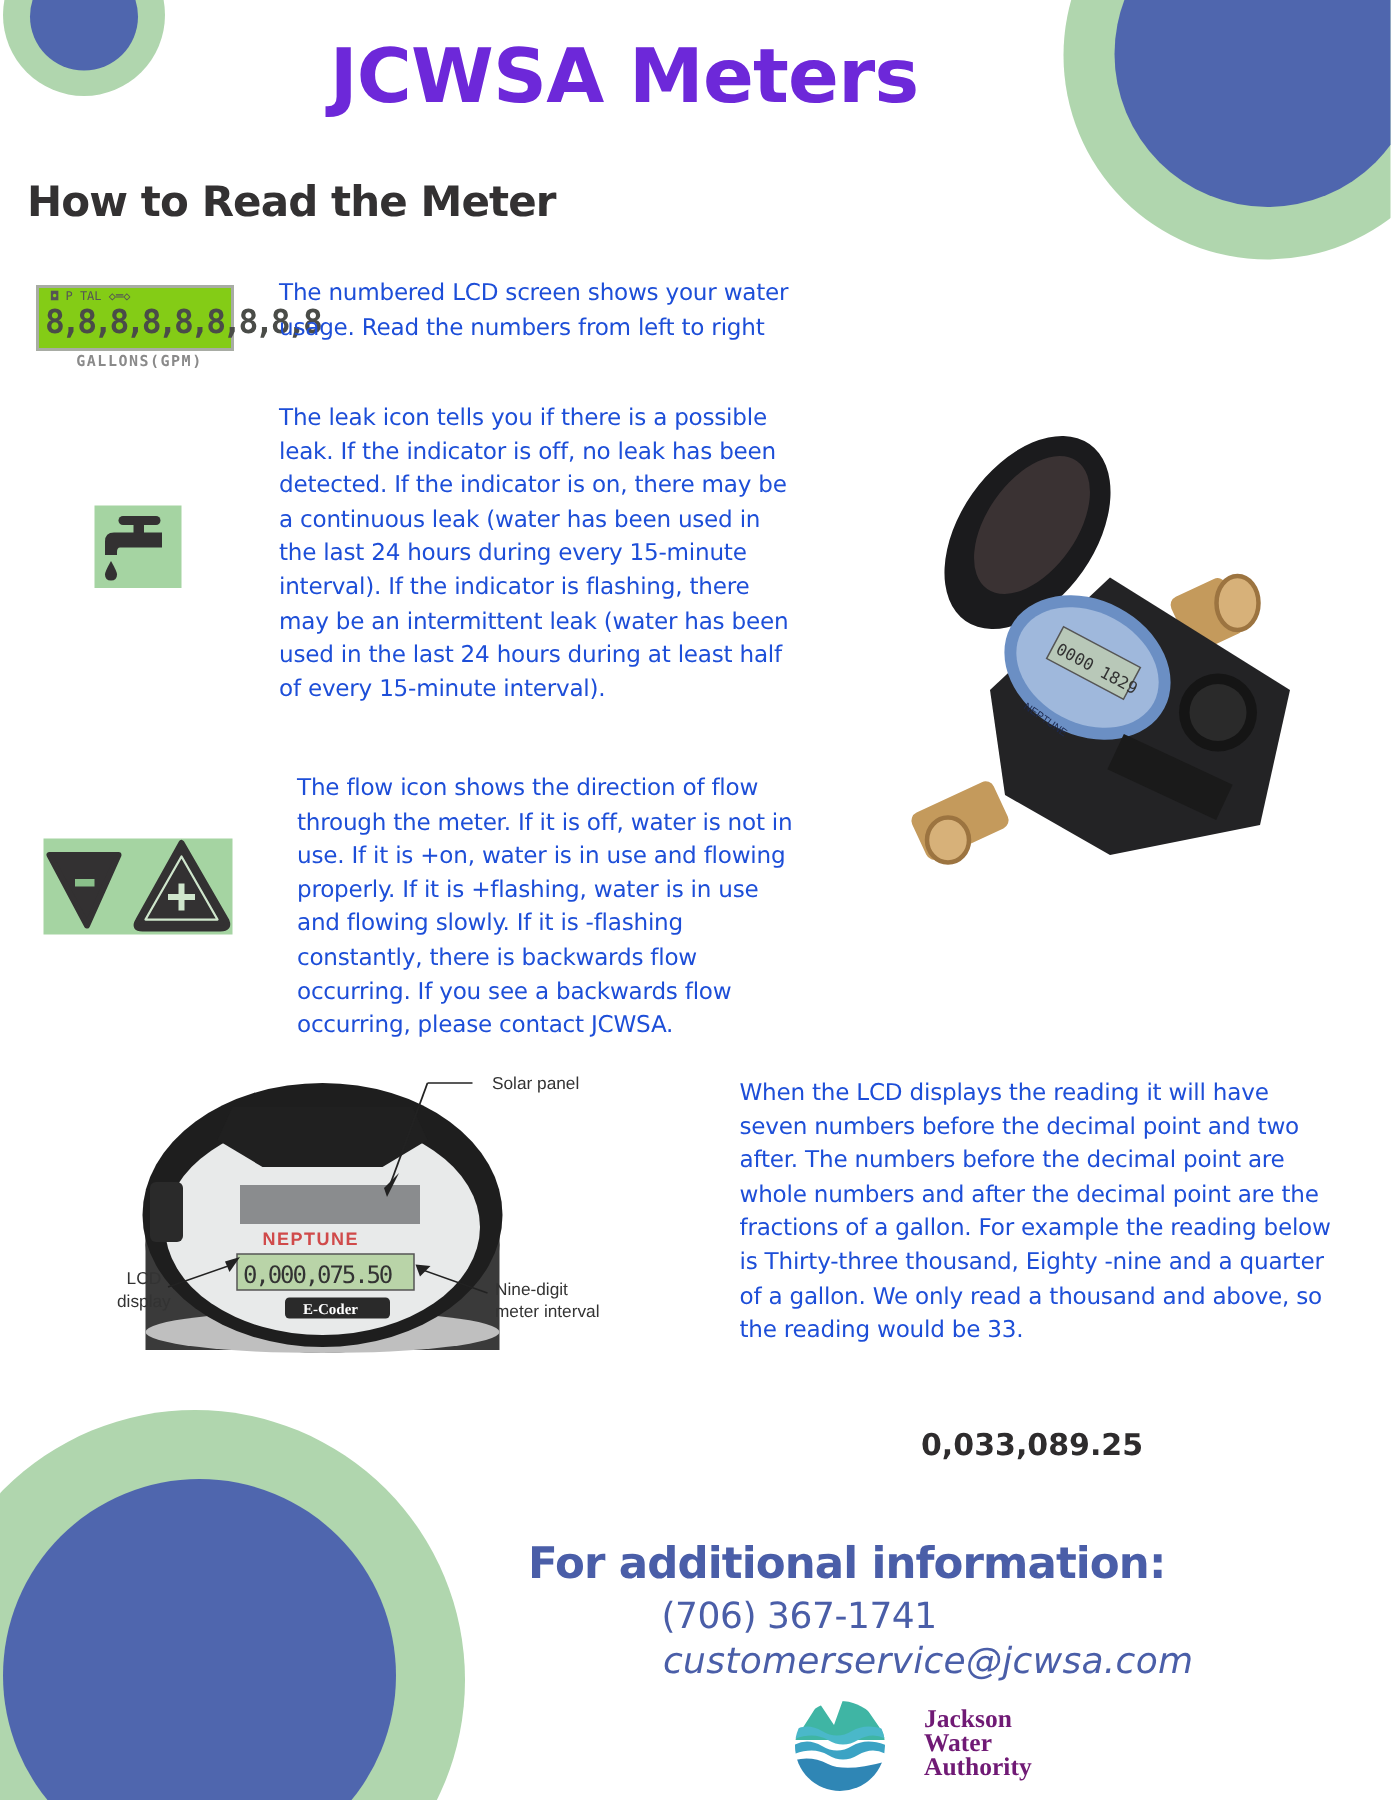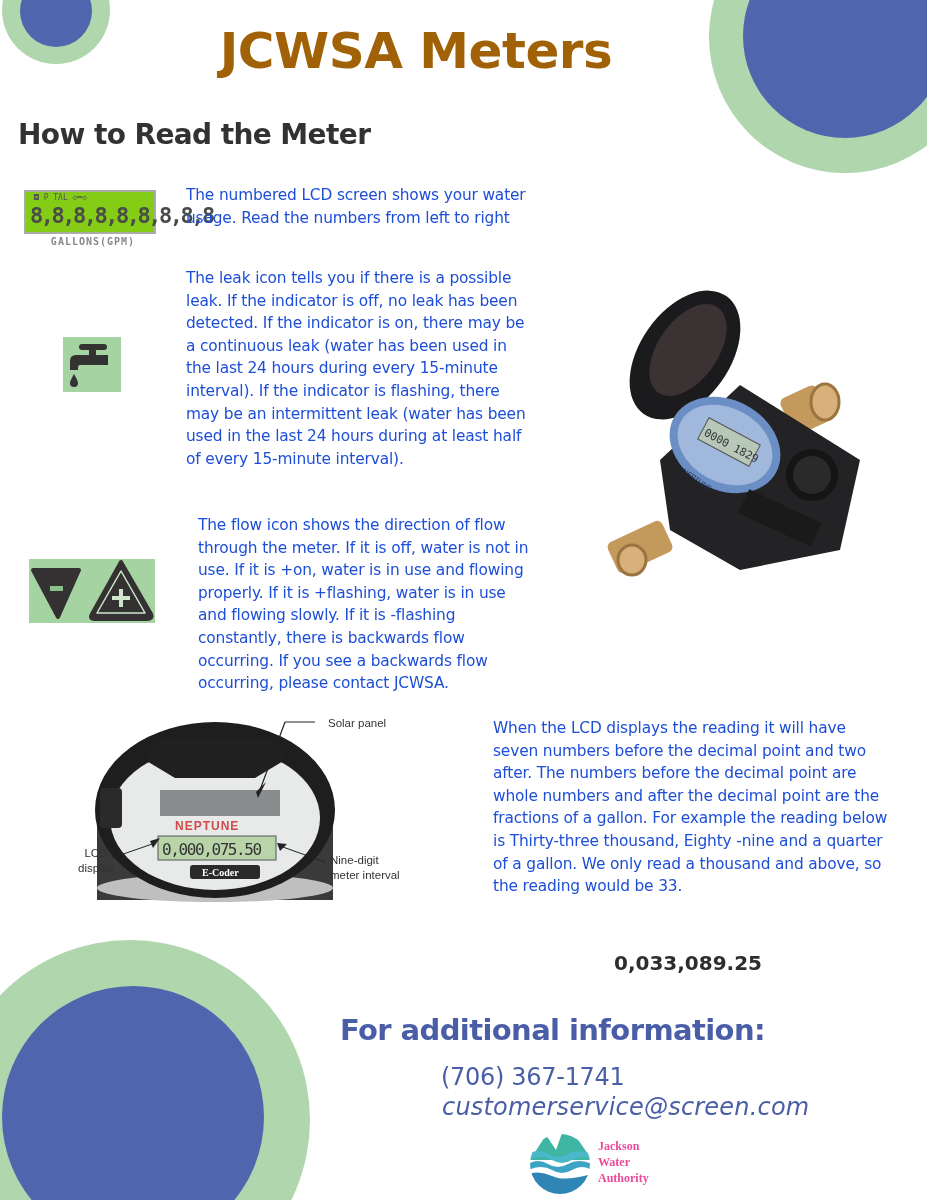--- a/index.html
+++ b/index.html
@@ -7,21 +7,21 @@
     width: 927px; height: 1200px; position: relative; overflow: hidden;
     background: #ffffff; color: #333132;
     font-family: "DejaVu Sans", "Liberation Sans", sans-serif;
   }
   .circle { position: absolute; border-radius: 50%; }
   .green { background: #b0d6ae; }
   .blue { background: #4f66ae; }
 
   .title {
     position: absolute; left: 0; width: 832px; top: 22px; text-align: center;
-    font-size: 50px; font-weight: bold; letter-spacing: -0.5px; color: #a16207;
+    font-size: 50px; font-weight: bold; letter-spacing: -0.5px; color: #6d28d9;
     font-family: "DejaVu Sans", sans-serif; margin: 0;
   }
   .subtitle {
     position: absolute; left: 18px; top: 118px; margin: 0;
     font-size: 28px; font-weight: bold; color: #333132; letter-spacing: -0.6px;
     font-family: "DejaVu Sans", sans-serif;
   }
   .para {
     position: absolute; font-size: 15.4px; line-height: 22.6px; color: #1d4ed8;
     font-family: "DejaVu Sans", sans-serif; margin: 0; letter-spacing: -0.15px;
@@ -48,27 +48,27 @@
 
   .meter-photo { position: absolute; left: 590px; top: 290px; width: 300px; height: 300px; }
   .ecoder-photo { position: absolute; left: 80px; top: 710px; width: 330px; height: 195px; }
   .callout { position: absolute; font-family: "Liberation Sans", sans-serif; font-size: 11.5px; color: #333; line-height: 15px; }
 
   .example-reading {
     position: absolute; left: 614px; top: 951px; font-size: 20px; font-weight: bold; color: #2e2c2d; margin: 0;
     font-family: "DejaVu Sans", sans-serif;
   }
   .info-heading {
-    position: absolute; left: 340px; top: 1013px; font-size: 29px; font-weight: bold; color: #4a5ea8; margin: 0;
+    position: absolute; left: 340px; top: 1013px; font-size: 29px; font-weight: bold; color: #4a5ea8; margin: 12px;
     font-family: "DejaVu Sans", sans-serif; letter-spacing: -0.6px;
   }
   .phone { position: absolute; left: 441px; top: 1063px; font-size: 24px; color: #4a5ea8; font-family: "DejaVu Sans", sans-serif; letter-spacing: -0.3px; text-decoration: none; }
   .email { position: absolute; left: 442px; top: 1093px; font-size: 24px; color: #4a5ea8; font-style: italic; font-family: "DejaVu Sans", sans-serif; letter-spacing: 0.2px; text-decoration: none; }
   .logo { position: absolute; left: 526px; top: 1120px; width: 160px; height: 75px; }
-  .logo-text { position: absolute; left: 72px; top: 18px; font-family: "Liberation Serif", serif; font-weight: bold; color: #ec4899; font-size: 12px; line-height: 16px; }
+  .logo-text { position: absolute; left: 90px; top: 18px; font-family: "Liberation Serif", serif; font-weight: bold; color: #701a75; font-size: 17px; line-height: 16px; }
 </style>
 </head>
 <body>
 
 <div class="circle green" style="left:2px; top:-44px; width:108px; height:108px;"></div>
 <div class="circle blue" style="left:20px; top:-25px; width:72px; height:72px;"></div>
 <div class="circle green" style="left:709px; top:-99px; width:272px; height:272px;"></div>
 <div class="circle blue" style="left:743px; top:-66px; width:204px; height:204px;"></div>
 <div class="circle green" style="left:-50px; top:940px; width:360px; height:360px;"></div>
 <div class="circle blue" style="left:2px; top:986px; width:262px; height:262px;"></div>
@@ -169,21 +169,21 @@
     <div>Nine-digit</div>
     <div>meter interval</div>
   </div>
 </div>
 
 <p class="para" style="left:493px; top:717px; width:400px;">When the LCD displays the reading it will have seven numbers before the decimal point and two after. The numbers before the decimal point are whole numbers and after the decimal point are the fractions of a gallon. For example the reading below is Thirty-three thousand, Eighty -nine and a quarter of a gallon. We only read a thousand and above, so the reading would be 33.</p>
 <p class="example-reading">0,033,089.25</p>
 
 <h3 class="info-heading">For additional information:</h3>
 <a class="phone">(706) 367-1741</a>
-<a class="email">customerservice@screen.com</a>
+<a class="email">customerservice@jcwsa.com</a>
 
 <div class="logo">
   <svg width="72" height="75" viewBox="0 0 72 75" style="position:absolute;left:0;top:0;">
     <defs>
         <clipPath id="drop">
           <circle cx="34" cy="44" r="30"></circle>
         </clipPath>
       </defs>
     <g clip-path="url(#drop)">
       <rect x="0" y="0" width="72" height="75" fill="#ffffff"></rect>

